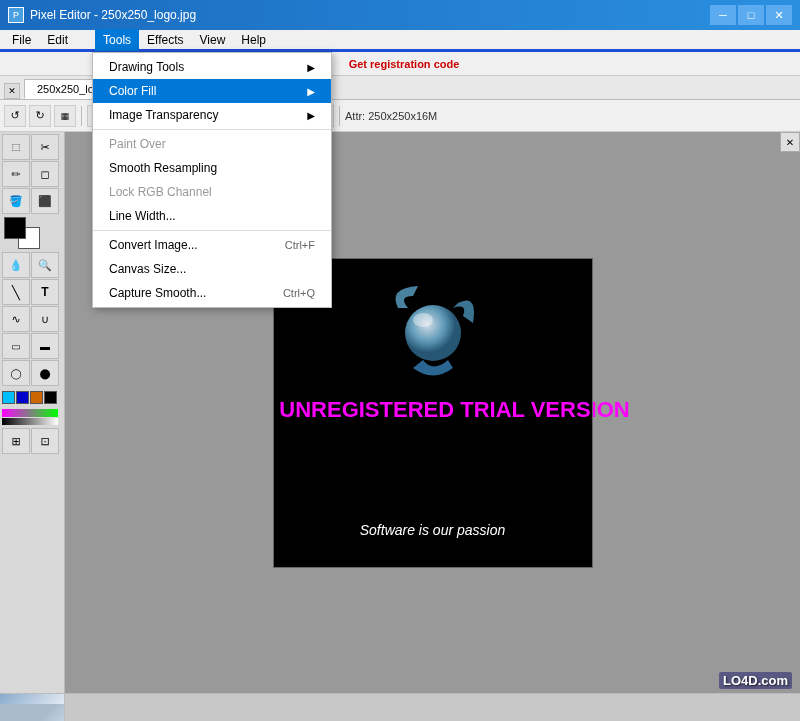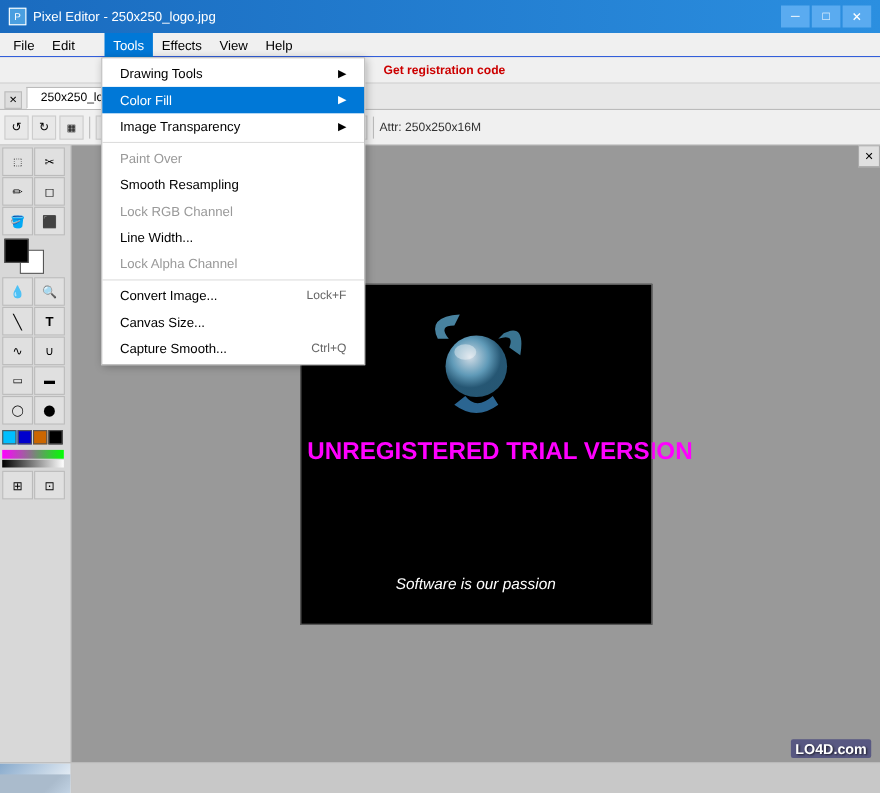--- a/index.html
+++ b/index.html
@@ -57,21 +57,21 @@
       color: white;
     }
 
     
     .menu-bar {
       background: #f0f0f0;
       height: 22px;
       display: flex;
       align-items: center;
       padding: 0 4px;
-      border-bottom: 1px solid #1d4ed8;
+      border-bottom: 3px solid #1d4ed8;
     }
     .menu-item {
       padding: 2px 8px;
       cursor: pointer;
       height: 22px;
       display: flex;
       align-items: center;
       font-size: 12px;
     }
     .menu-item:hover, .menu-item.active { background: #0078d7; color: white; margin-left: 19px; }
@@ -528,27 +528,24 @@
   </div>
   <div class="dropdown-item">
     <span>Smooth Resampling</span>
   </div>
   <div class="dropdown-item disabled">
     <span>Lock RGB Channel</span>
   </div>
   <div class="dropdown-item">
     <span>Line Width...</span>
   </div>
-  <div class="dropdown-item disabled">
-    <span>Lock Alpha Channel</span>
-  </div>
   <div class="dropdown-separator"></div>
   <div class="dropdown-item">
     <span>Convert Image...</span>
-    <span class="shortcut">Lock+F</span>
+    <span class="shortcut">Ctrl+F</span>
   </div>
   <div class="dropdown-item">
     <span>Canvas Size...</span>
   </div>
   <div class="dropdown-item">
     <span>Capture Smooth...</span>
     <span class="shortcut">Ctrl+Q</span>
   </div>
 </div>
 

